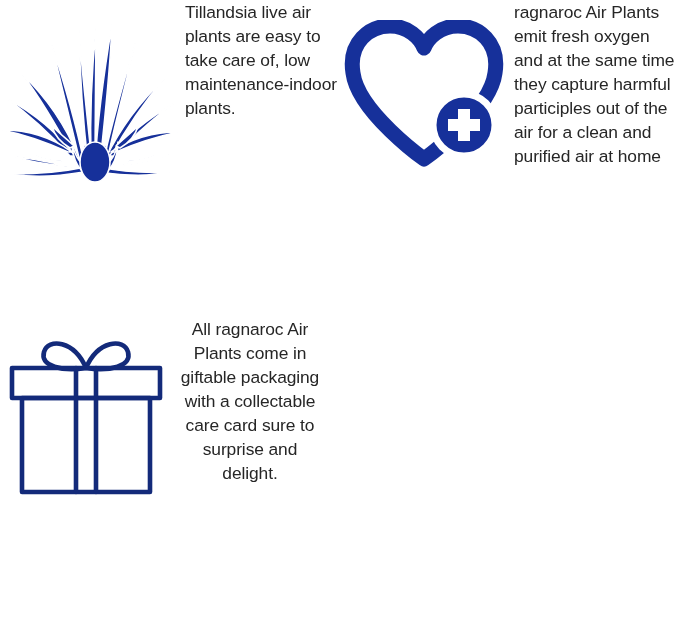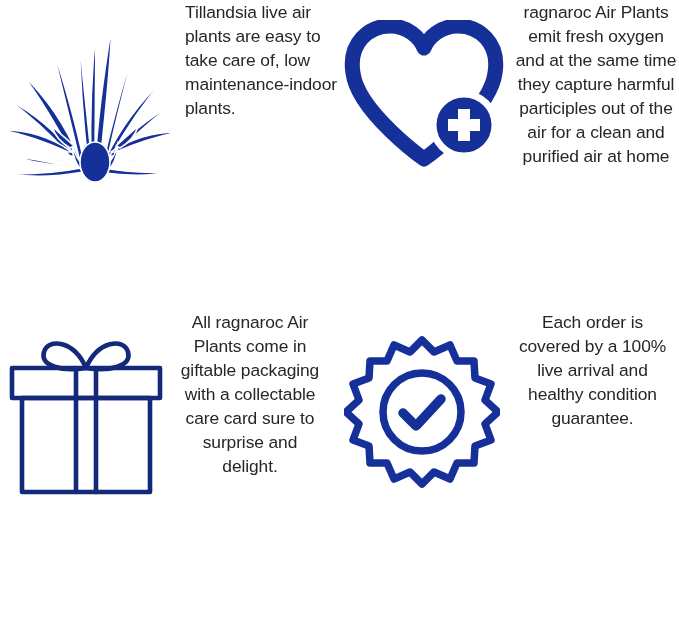--- a/index.html
+++ b/index.html
@@ -45,31 +45,32 @@
   .p1 .icon-area { height: 186px; padding-top: 8px; }
   .p1 .caption {
     text-align: left;
     padding-left: 5px;
     padding-right: 6px;
   }
 
   
   .p2 .icon-area { height: 186px; padding-top: 4px; }
   .p2 .caption {
-    text-align: center;
+    text-align: left;
     padding-left: 10px;
     padding-right: 1px;
   }
 
   
   .p3 .icon-area { height: 196px; padding-top: 14px; }
   .p3 .caption {
     text-align: center;
     padding-left: 8px;
     padding-right: 24px;
+    margin-top: 7px;
   }
 
   
   .p4 .icon-area { height: 196px; padding-top: 14px; }
   .p4 .caption {
     text-align: center;
     padding-left: 10px;
     padding-right: 4px;
   }
 
@@ -157,30 +158,14 @@
           <line x1="96" y1="36" x2="96" y2="66"></line>
 
           <line x1="76" y1="66" x2="76" y2="160"></line>
           <line x1="96" y1="66" x2="96" y2="160"></line>
         </g>
       </svg>
     </div>
     <div class="caption">All ragnaroc Air Plants come in giftable packaging with a collectable care card sure to surprise and delight.</div>
   </div>
 
-  <div class="panel p4">
-    <div class="icon-area">
-      <svg width="156" height="162" viewBox="0 0 156 162" aria-hidden="true">
-
-        <path d="M78 6 L90 18 L106 11 L113 27 L130 27 L131 44 L147 50 L141 66 L154 78
-                 L141 90 L147 106 L131 112 L130 129 L113 129 L106 145 L90 138 L78 150
-                 L66 138 L50 145 L43 129 L26 129 L25 112 L9 106 L15 90 L2 78
-                 L15 66 L9 50 L25 44 L26 27 L43 27 L50 11 L66 18 Z" fill="none" stroke="#16309a" stroke-width="7.5" stroke-linejoin="round"></path>
-
-        <circle cx="78" cy="78" r="39" fill="none" stroke="#16309a" stroke-width="7.5"></circle>
-
-        <path d="M59 79 L72 92 L97 65" fill="none" stroke="#16309a" stroke-width="9.5" stroke-linecap="round" stroke-linejoin="round"></path>
-      </svg>
-    </div>
-    <div class="caption">Each order is covered by a 100% live arrival and healthy condition guarantee.</div>
-  </div>
 
 </div>
 
 </body></html>

